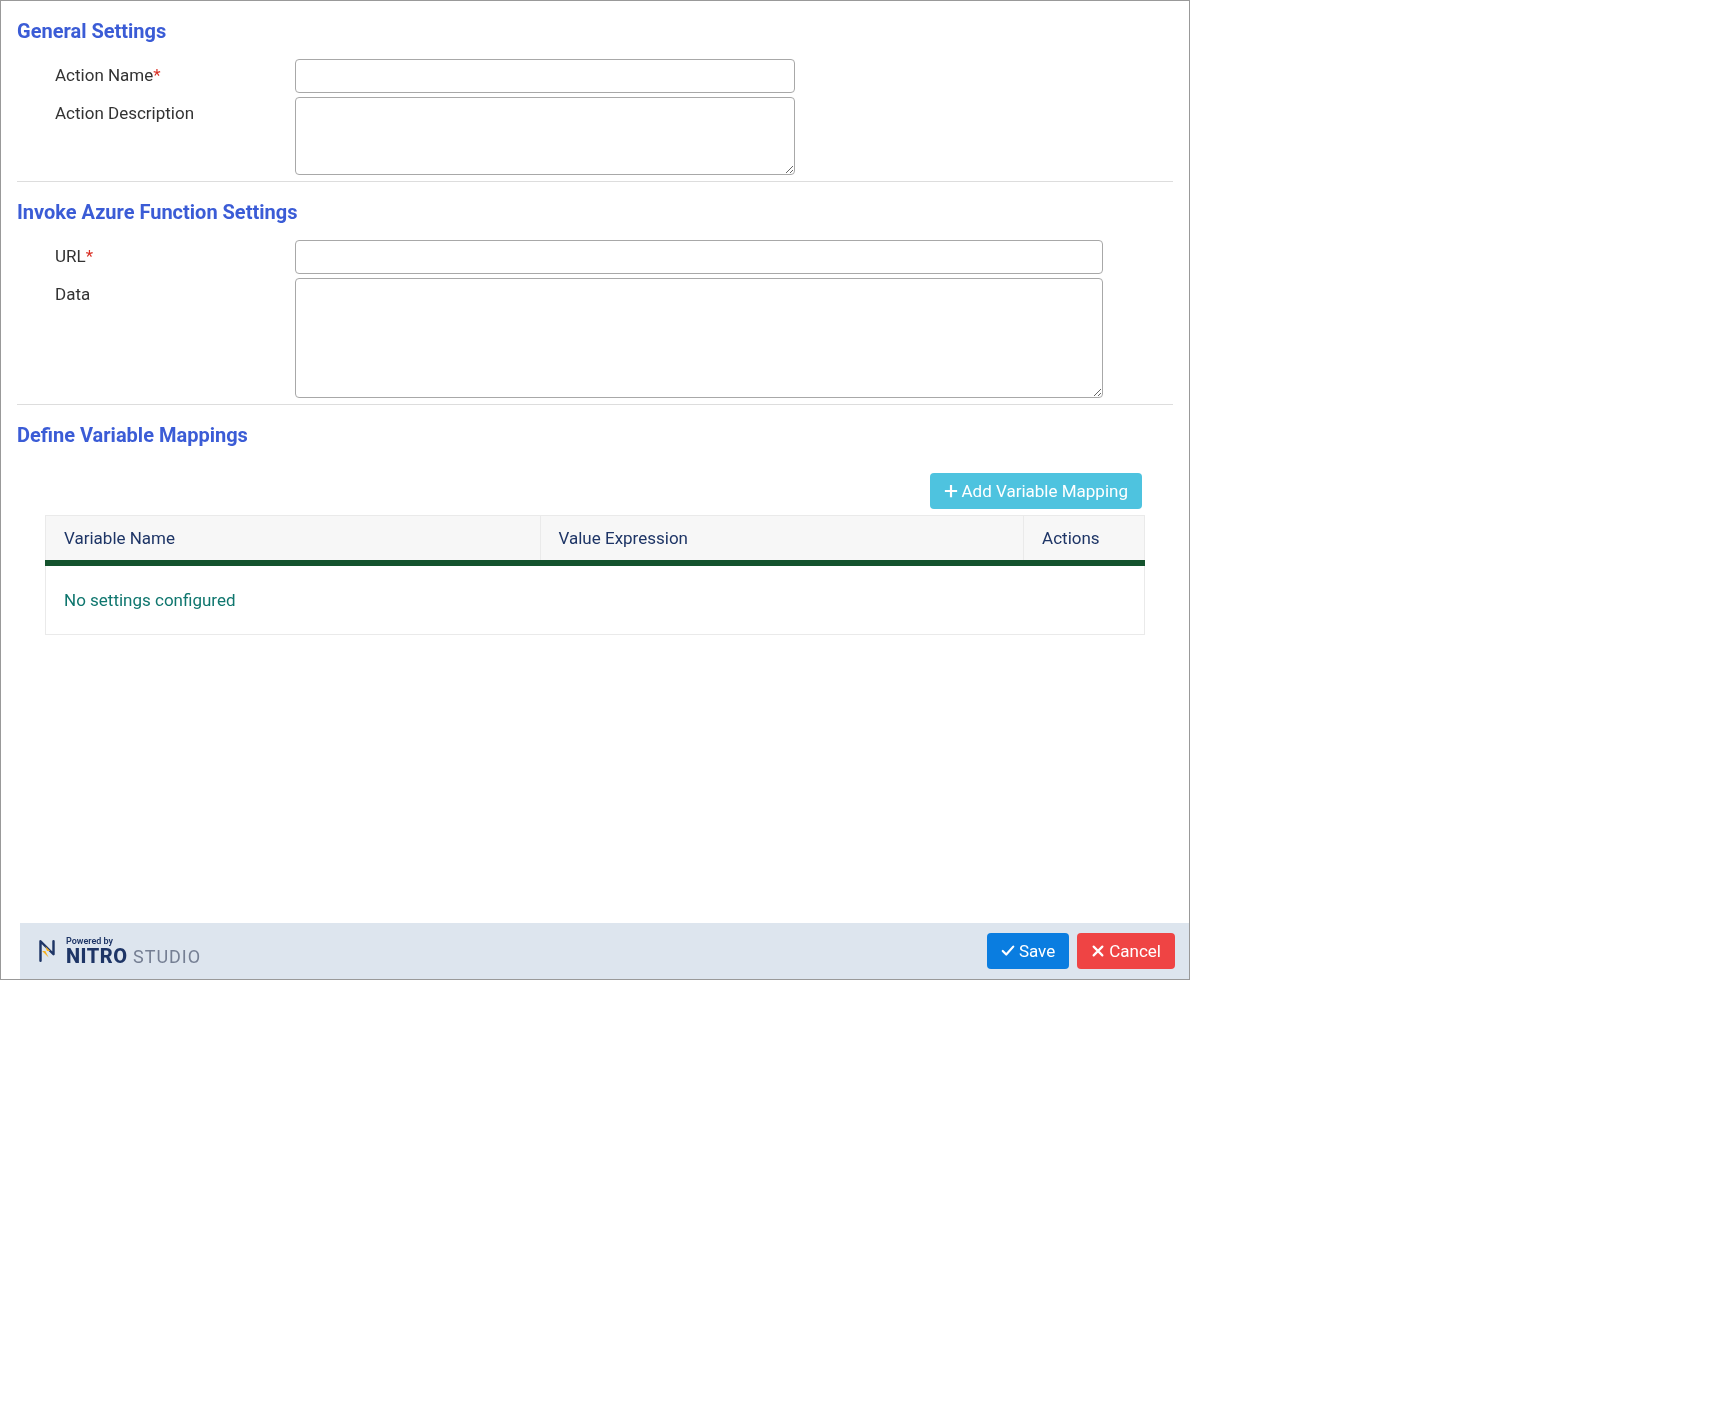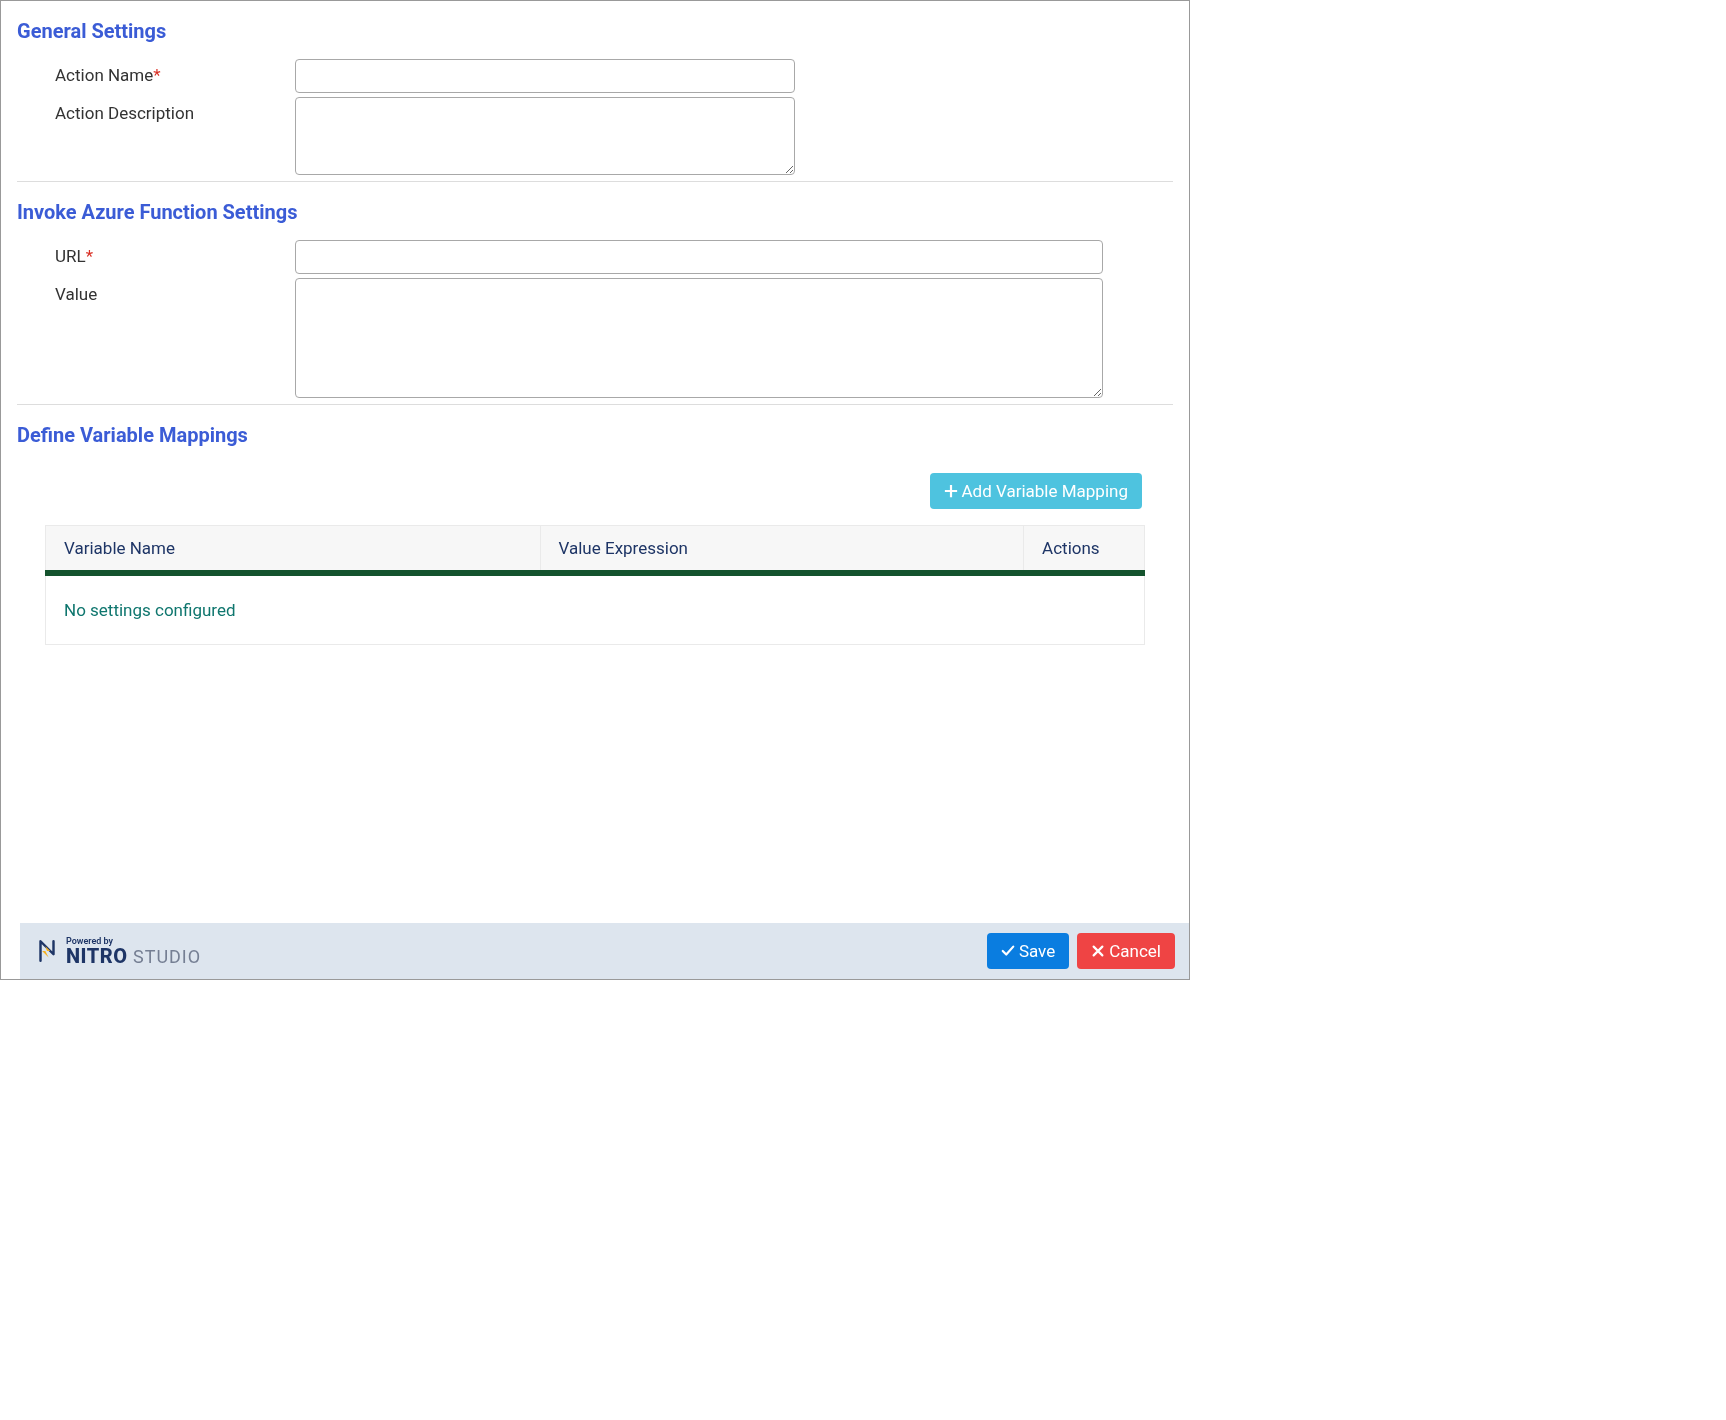--- a/index.html
+++ b/index.html
@@ -109,21 +109,21 @@
       font-family: inherit;
     }
     .btn-info {
       background: #4ec3df;
       color: #fff;
     }
     .add-mapping-row {
       display: flex;
       justify-content: flex-end;
       padding-right: 31px;
-      margin-bottom: 16px;
+      margin-bottom: 6px;
       margin-top: 26px;
     }
     .table-wrap {
       padding: 0 28px;
     }
     .table {
       width: 100%;
       border: 1px solid #eaeaea;
       border-collapse: collapse;
     }
@@ -229,21 +229,21 @@
     <div class="section-title">Invoke Azure Function Settings</div>
 
     <div class="form-row">
       <div class="form-label">
         <span>URL</span><span class="required">*</span>
       </div>
       <input type="text" class="text-input wide" value="" style="">
     </div>
 
     <div class="form-row">
-      <div class="form-label">Value</div>
+      <div class="form-label">Data</div>
       <textarea class="textarea-input tall" style=""></textarea>
     </div>
 
     <hr class="section-divider">
 
     <div class="section-title">Define Variable Mappings</div>
 
     <div class="add-mapping-row">
       <button class="btn btn-info">
         <svg class="icon-svg" viewBox="0 0 16 16">

